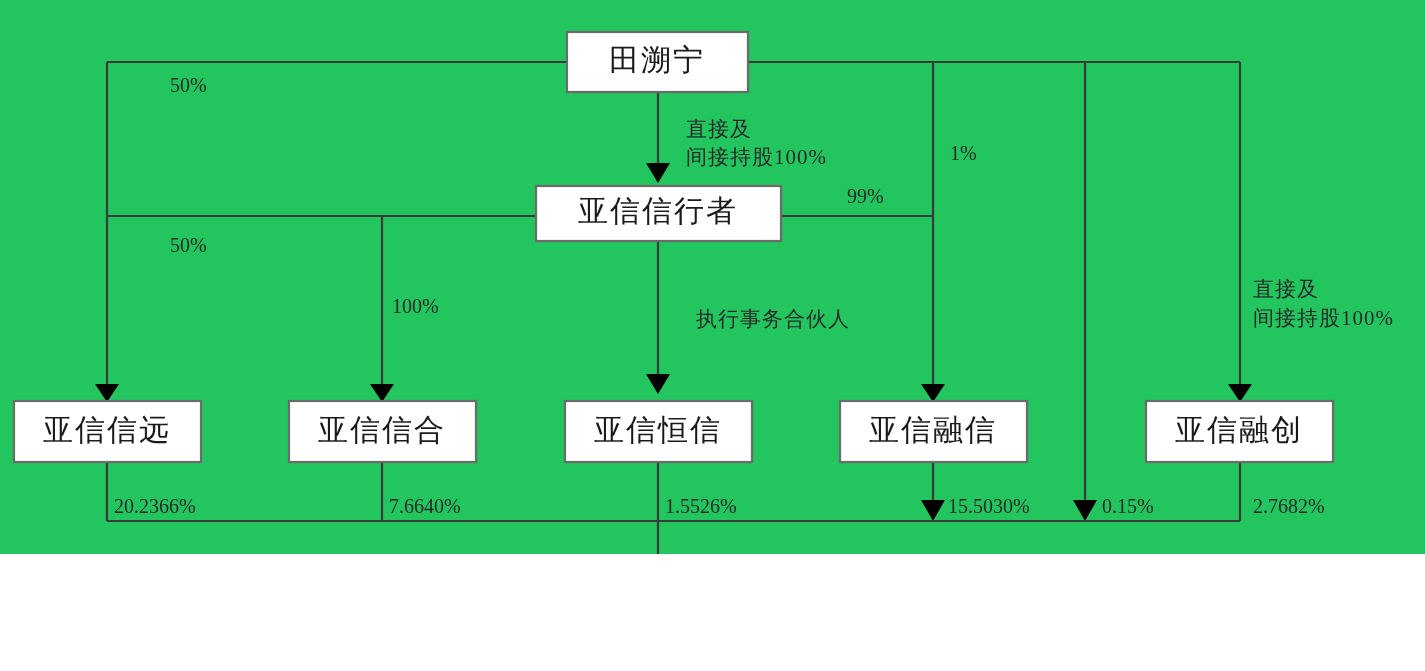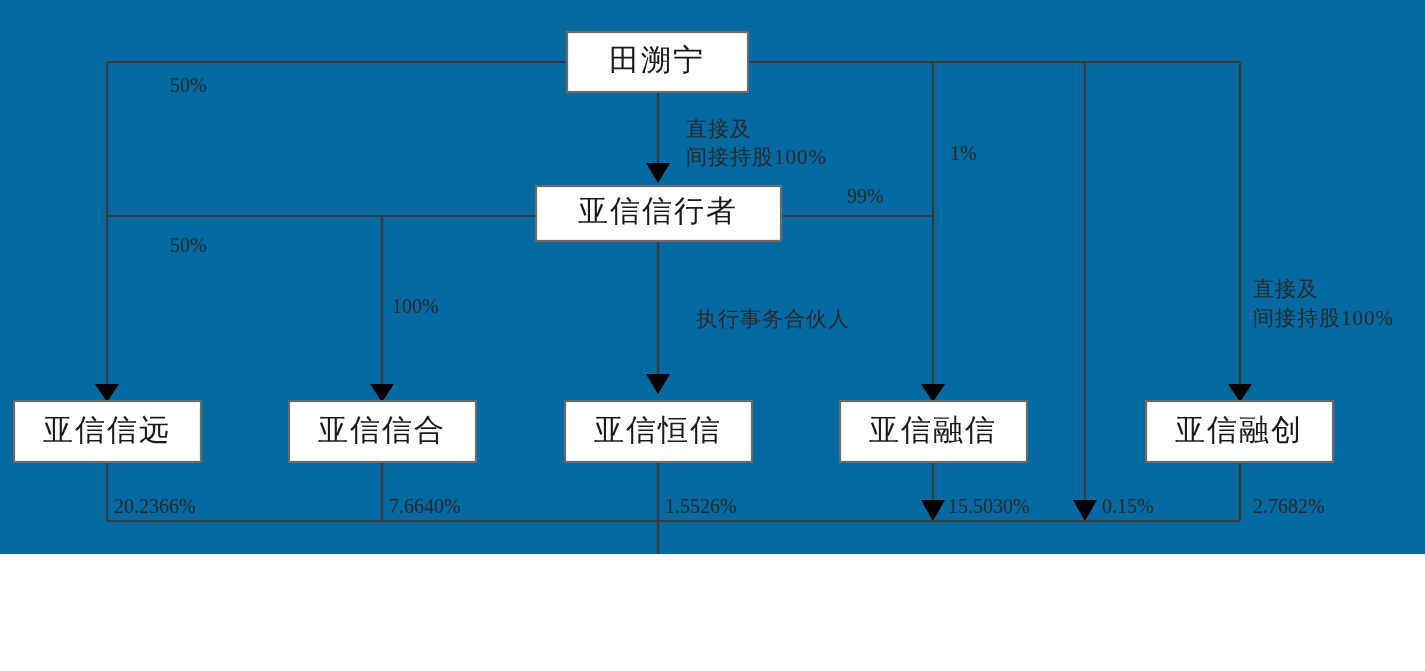--- a/index.html
+++ b/index.html
@@ -4,21 +4,21 @@
 <style>
   html, body {
     margin: 0;
     padding: 0;
     background: #ffffff;
   }
   #diagram-root {
     position: relative;
     width: 1425px;
     height: 554px;
-    background: #0369a1;
+    background: #22c55e;
     font-family: "Liberation Serif", "DejaVu Serif", serif;
     overflow: hidden;
   }
   svg#org-chart {
     position: absolute;
     left: 0;
     top: 0;
     width: 1425px;
     height: 671px;
   }

